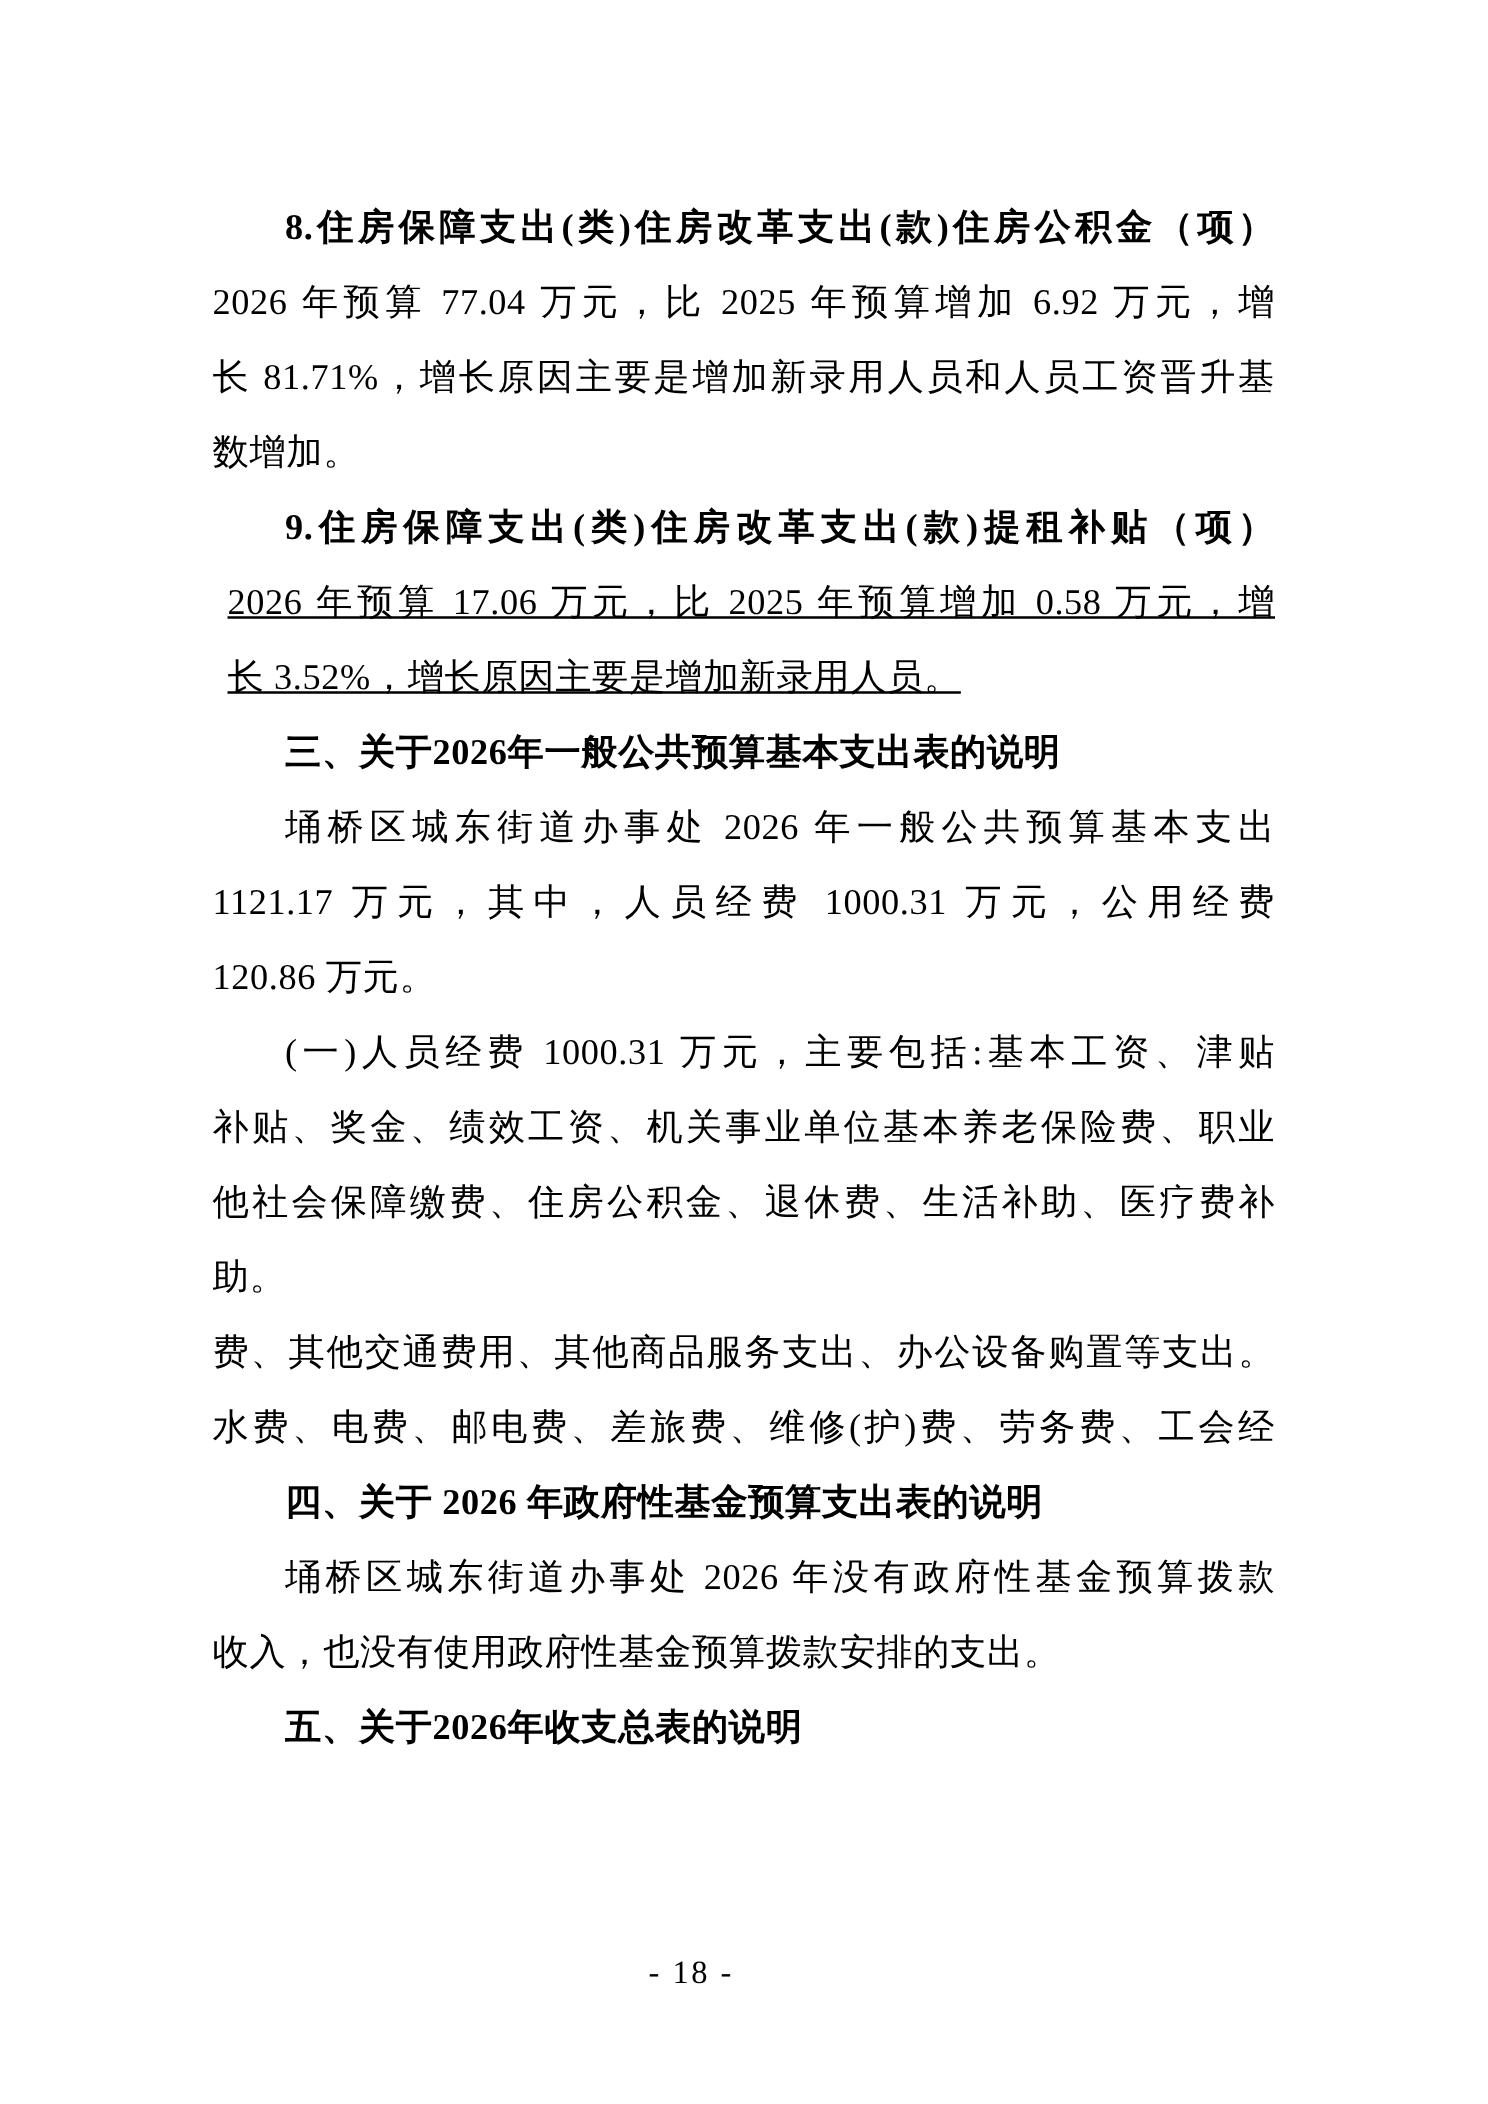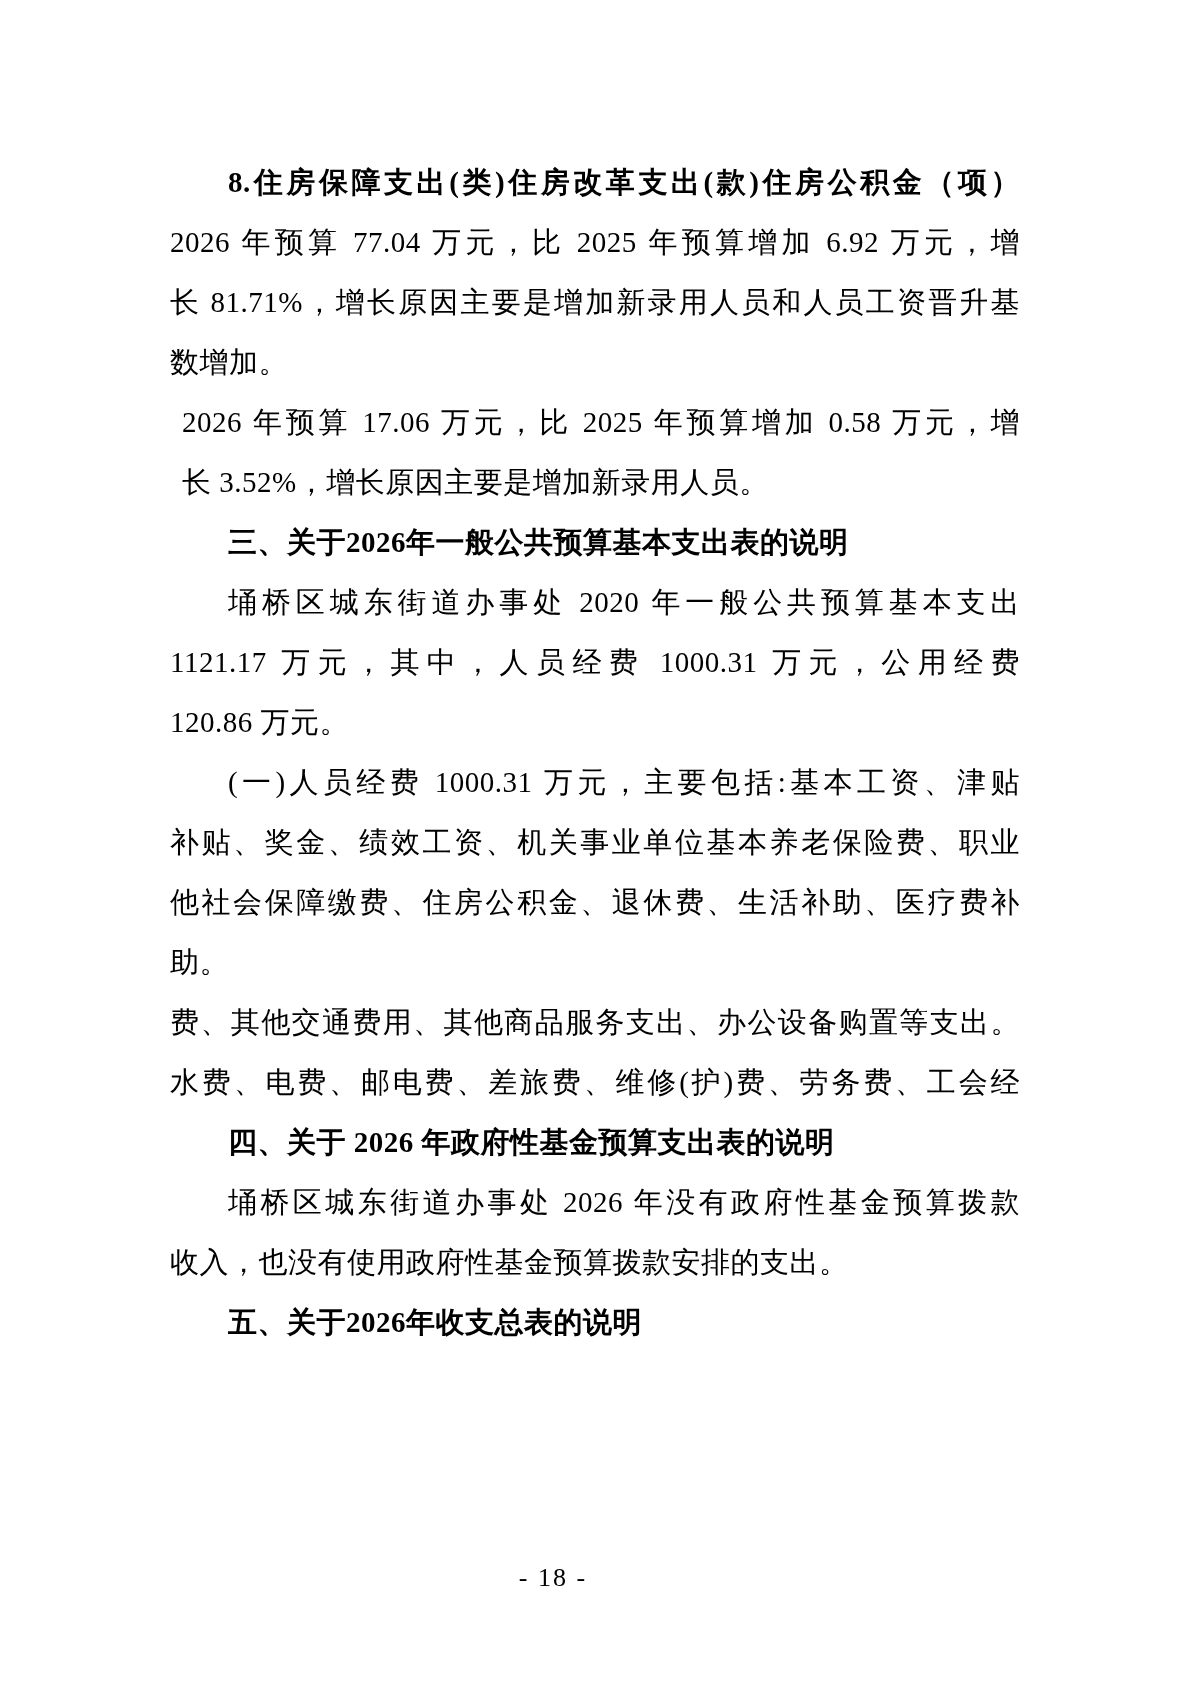--- a/index.html
+++ b/index.html
@@ -39,20 +39,21 @@
     text-align-last: justify;
   }
   .line.heading {
     font-weight: 700;
   }
   .line.indent {
     text-indent: 58px;
   }
   .line.halfsp {
     text-indent: 12px;
+    text-decoration: underline;
   }
   .footer {
     position: absolute;
     left: 0;
     top: 1558px;
     width: 1106px;
     text-align: center;
     font-size: 26px;
     line-height: 40px;
     letter-spacing: 2px;
@@ -60,24 +61,25 @@
 </style>
 </head>
 <body>
 
 <div class="page">
   <div class="doc">
       <div class="line heading indent fill">8.住房保障支出(类)住房改革支出(款)住房公积金（项）</div>
       <div class="line fill">2026 年预算 77.04 万元，比 2025 年预算增加 6.92 万元，增</div>
       <div class="line fill">长 81.71%，增长原因主要是增加新录用人员和人员工资晋升基</div>
       <div class="line">数增加。</div>
+      <div class="line heading indent fill">9.住房保障支出(类)住房改革支出(款)提租补贴（项）</div>
       <div class="line halfsp fill">2026 年预算 17.06 万元，比 2025 年预算增加 0.58 万元，增</div>
       <div class="line halfsp">长 3.52%，增长原因主要是增加新录用人员。</div>
       <div class="line heading indent">三、关于2026年一般公共预算基本支出表的说明</div>
-      <div class="line indent fill">埇桥区城东街道办事处 2020 年一般公共预算基本支出</div>
+      <div class="line indent fill">埇桥区城东街道办事处 2026 年一般公共预算基本支出</div>
       <div class="line fill">1121.17 万元，其中，人员经费 1000.31 万元，公用经费</div>
       <div class="line">120.86 万元。</div>
       <div class="line indent fill">(一)人员经费 1000.31 万元，主要包括:基本工资、津贴</div>
       <div class="line fill">补贴、奖金、绩效工资、机关事业单位基本养老保险费、职业</div>
       <div class="line fill">他社会保障缴费、住房公积金、退休费、生活补助、医疗费补</div>
       <div class="line">助。</div>
       <div class="line fill">费、其他交通费用、其他商品服务支出、办公设备购置等支出。</div>
       <div class="line fill">水费、电费、邮电费、差旅费、维修(护)费、劳务费、工会经</div>
       <div class="line heading indent">四、关于 2026 年政府性基金预算支出表的说明</div>
       <div class="line indent fill">埇桥区城东街道办事处 2026 年没有政府性基金预算拨款</div>

